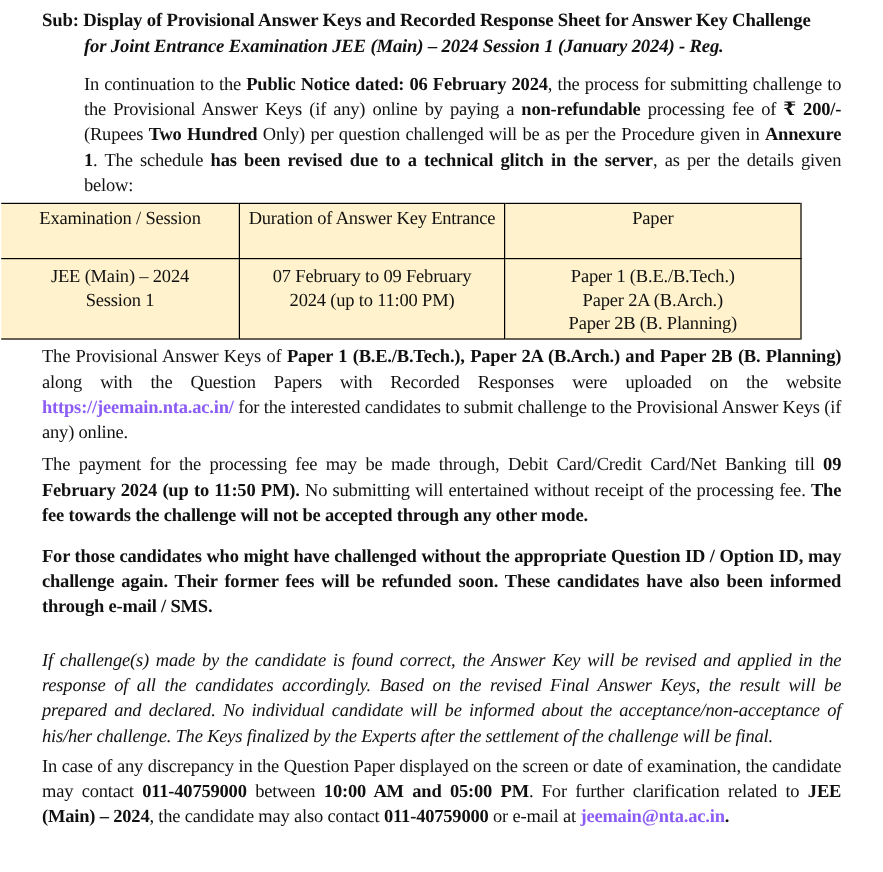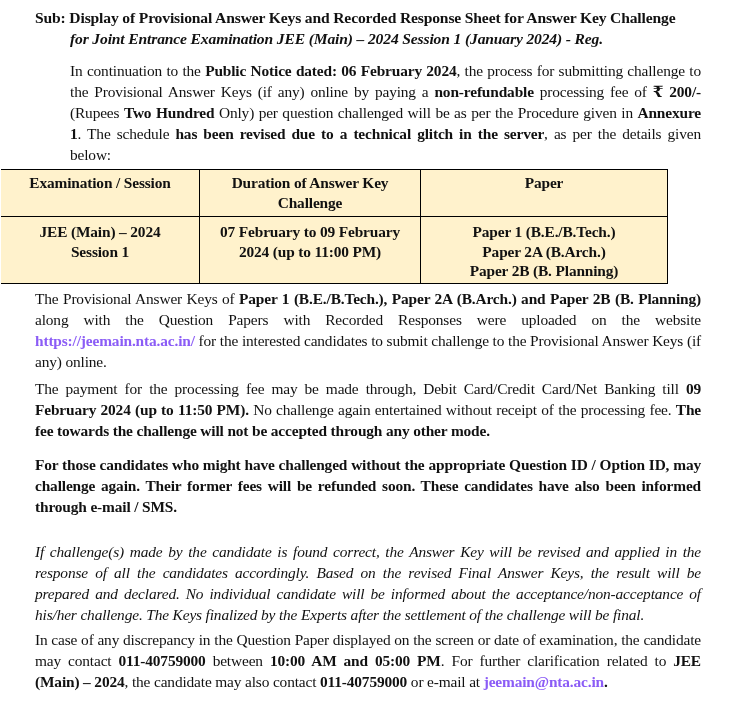--- a/index.html
+++ b/index.html
@@ -37,21 +37,21 @@
     font-size: 15.4px;
     line-height: 19.5px;
     border-top: 1.5px solid #000;
     border-bottom: 1.5px solid #000;
   }
   table.sched td, table.sched th {
     border-right: 1px solid #000;
     border-left: 1px solid #000;
     padding: 4px 6px;
     vertical-align: top;
-    font-weight: bold;
+    font-weight: normal;
   }
   table.sched th:first-child, table.sched td:first-child { border-left: none; }
   table.sched tr.head th { border-bottom: 1px solid #000; height: 38px; padding-top: 3px; }
   table.sched tr.body td { padding-top: 5px; padding-bottom: 2px; }
   .c1 { width: 186px; }
   .c2 { width: 208px; }
   .link { color: #8b5cf6; font-weight: bold; }
   .p-provisional { margin-top: 4px; }
   .p-payment { margin-top: 6px; }
   .p-bold { margin-top: 13px; font-weight: bold; }
@@ -67,21 +67,21 @@
     <span class="l1">Sub: Display of Provisional Answer Keys and Recorded Response Sheet for Answer Key Challenge</span>
     <span class="l2">for Joint Entrance Examination JEE (Main) – 2024 Session 1 (January 2024) - Reg.</span>
   </h1>
 
   <p class="p-intro"><span>In continuation to the </span><b>Public Notice dated: 06 February 2024</b><span>, the process for submitting challenge to the Provisional Answer Keys (if any) online by paying a </span><b>non-refundable</b><span> processing fee of </span><b>₹ 200/-</b><span> (Rupees </span><b>Two Hundred</b><span> Only) per question challenged will be as per the Procedure given in </span><b>Annexure 1</b><span>. The schedule </span><b>has been revised due to a technical glitch in the server</b><span>, as per the details given below:</span></p>
 
   <table class="sched">
     <tbody>
         <tr class="head">
       <th class="c1">Examination / Session</th>
-      <th class="c2">Duration of Answer Key Challenge</th>
+      <th class="c2">Duration of Answer Key Entrance</th>
       <th>Paper</th>
     </tr>
     <tr class="body">
       <td>
         <div>JEE (Main) – 2024</div>
         <div>Session 1</div>
       </td>
       <td>
         <div>07 February to 09 February</div>
         <div>2024 (up to 11:00 PM)</div>
@@ -90,21 +90,21 @@
         <div>Paper 1 (B.E./B.Tech.)</div>
         <div>Paper 2A (B.Arch.)</div>
         <div>Paper 2B (B. Planning)</div>
       </td>
     </tr>
   </tbody>
     </table>
 
   <p class="p-provisional"><span>The Provisional Answer Keys of </span><b>Paper 1 (B.E./B.Tech.), Paper 2A (B.Arch.) and Paper 2B (B. Planning)</b><span> along with the Question Papers with Recorded Responses were uploaded on the website </span><a class="link">https://jeemain.nta.ac.in/</a><span> for the interested candidates to submit challenge to the Provisional Answer Keys (if any) online.</span></p>
 
-  <p class="p-payment"><span>The payment for the processing fee may be made through, Debit Card/Credit Card/Net Banking till </span><b>09 February 2024 (up to 11:50 PM).</b><span> No challenge again entertained without receipt of the processing fee. </span><b>The fee towards the challenge will not be accepted through any other mode.</b></p>
+  <p class="p-payment"><span>The payment for the processing fee may be made through, Debit Card/Credit Card/Net Banking till </span><b>09 February 2024 (up to 11:50 PM).</b><span> No submitting will entertained without receipt of the processing fee. </span><b>The fee towards the challenge will not be accepted through any other mode.</b></p>
 
   <p class="p-bold">For those candidates who might have challenged without the appropriate Question ID / Option ID, may challenge again. Their former fees will be refunded soon. These candidates have also been informed through e-mail / SMS.</p>
 
   <p class="p-italic">If challenge(s) made by the candidate is found correct, the Answer Key will be revised and applied in the response of all the candidates accordingly. Based on the revised Final Answer Keys, the result will be prepared and declared. No individual candidate will be informed about the acceptance/non-acceptance of his/her challenge. The Keys finalized by the Experts after the settlement of the challenge will be final.</p>
 
   <p class="p-contact"><span>In case of any discrepancy in the Question Paper displayed on the screen or date of examination, the candidate may contact </span><b>011-40759000</b><span> between </span><b>10:00 AM and 05:00 PM</b><span>. For further clarification related to </span><b>JEE (Main) – 2024</b><span>, the candidate may also contact </span><b>011-40759000</b><span> or e-mail at </span><a class="link">jeemain@nta.ac.in</a><b>.</b></p>
 
 </div>
 
 </body></html>

